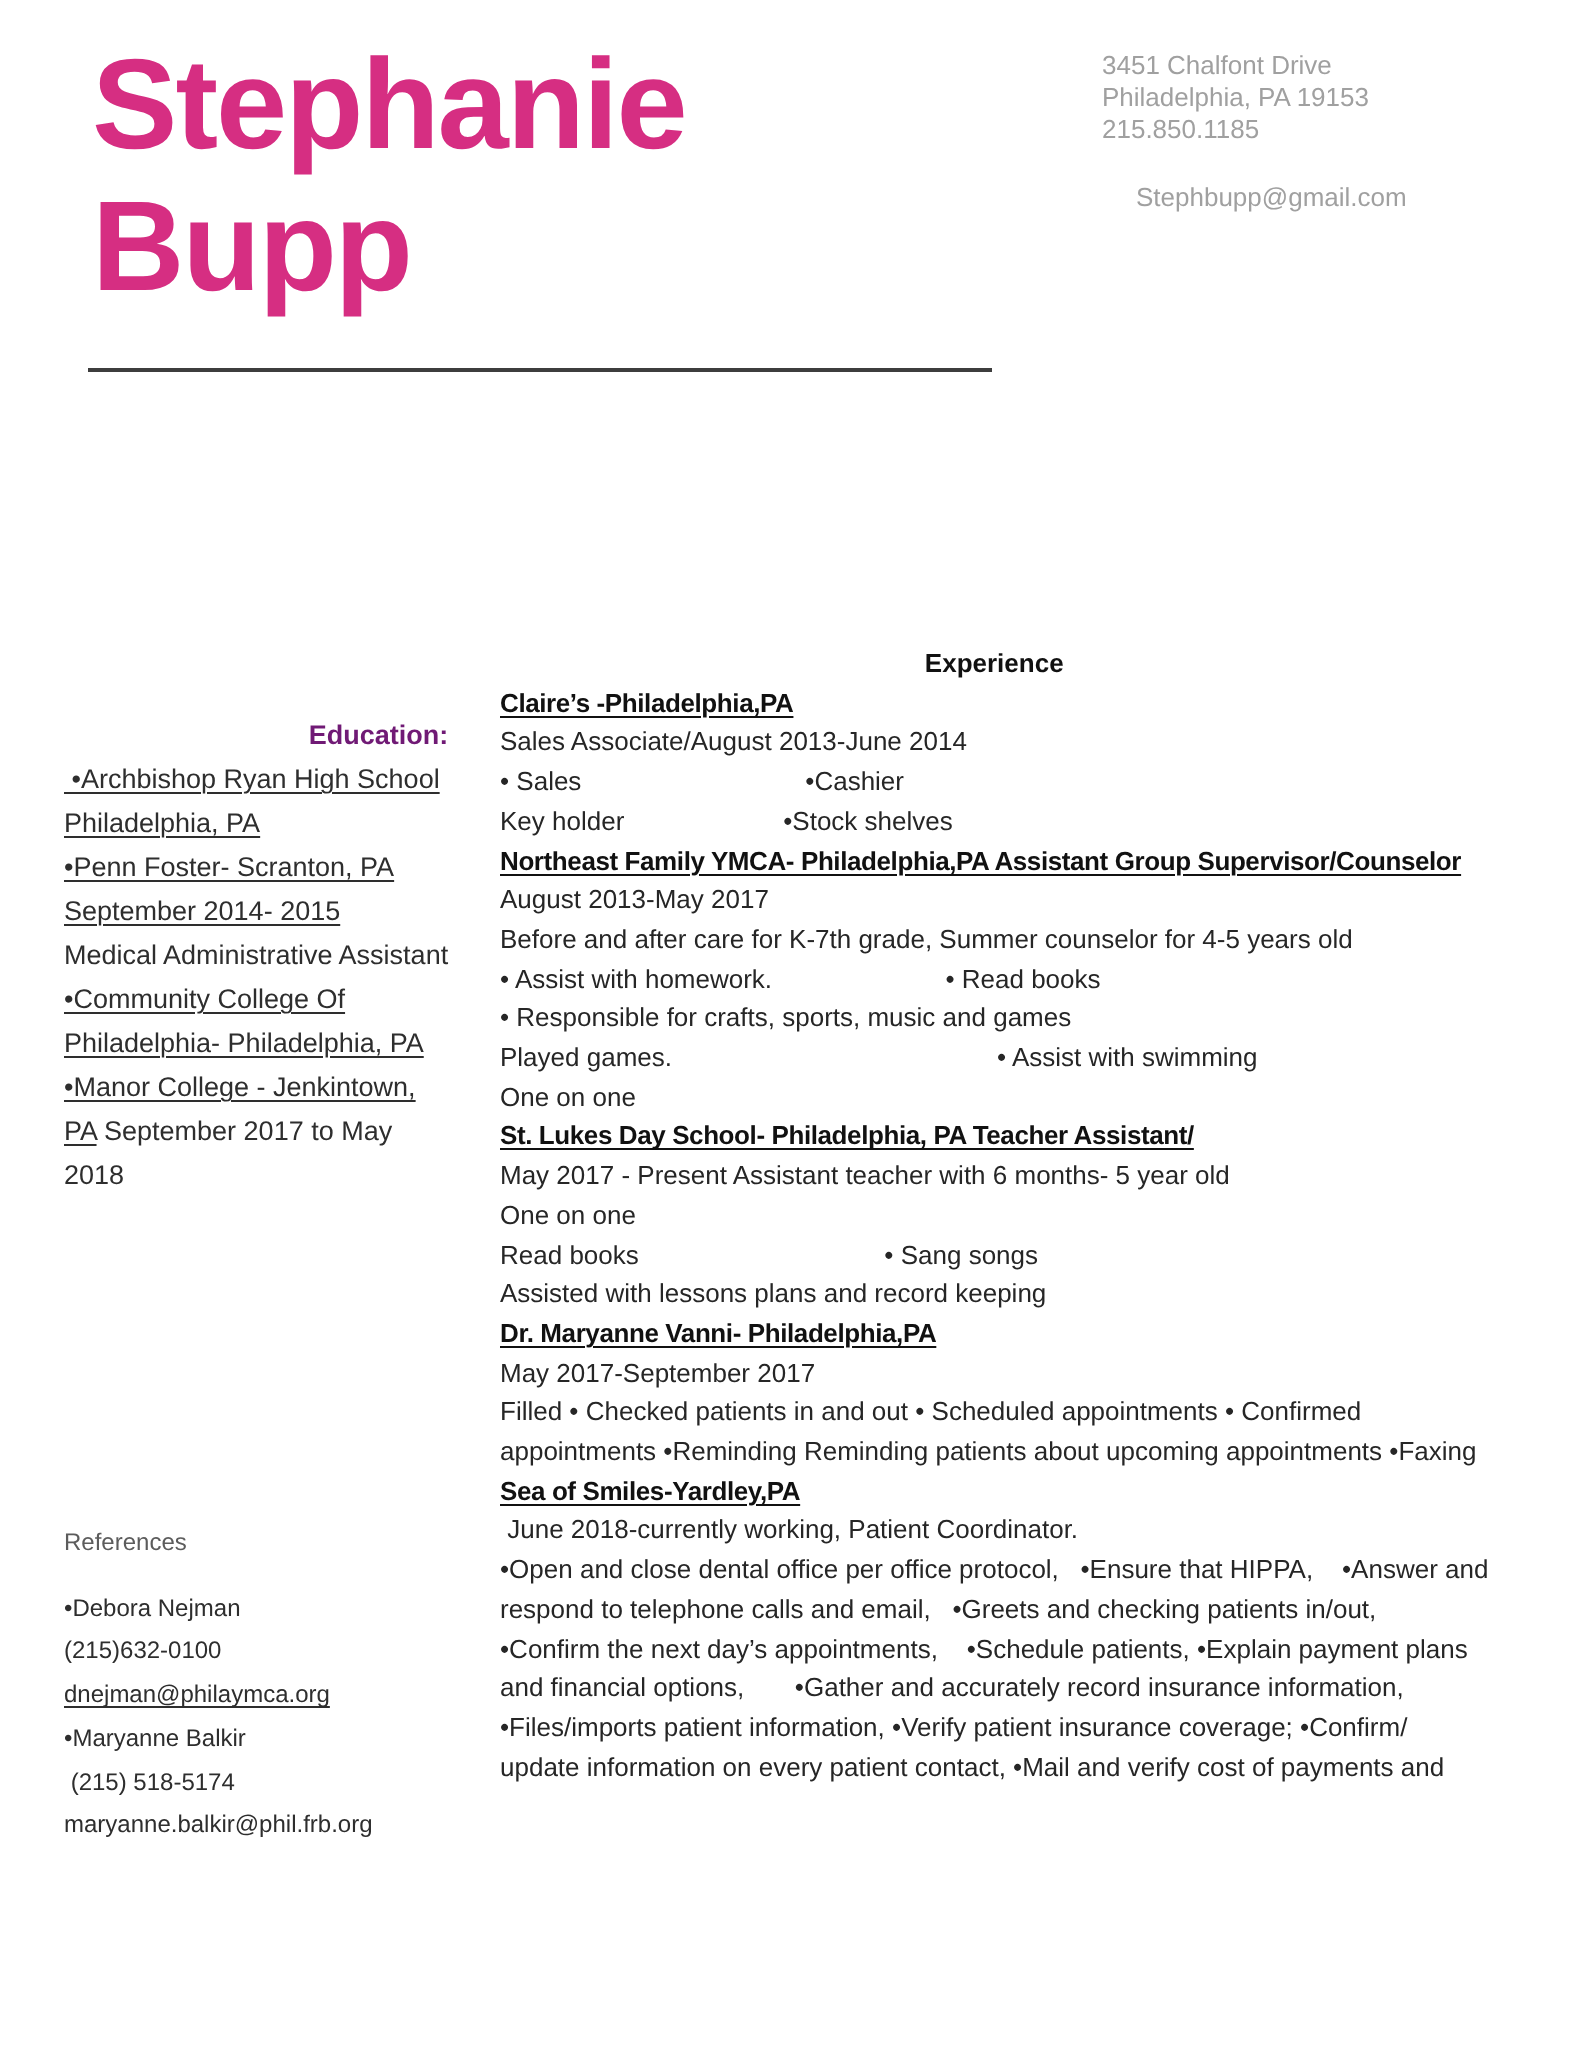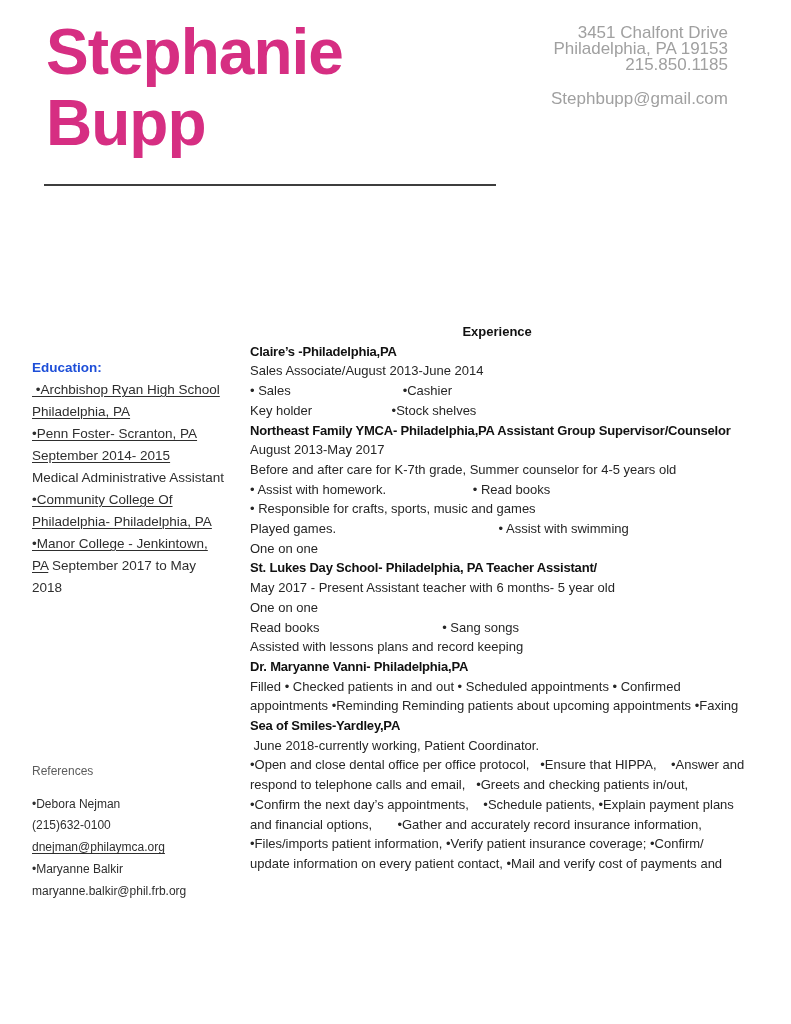--- a/index.html
+++ b/index.html
@@ -33,55 +33,55 @@
     width: 452px;
     height: 2px;
     background: #3d3d3d;
   }
 
   
   #contact {
     position: absolute;
     left: 551px;
     top: 25px;
-    font-size: 17px;
+    font-size: 13px;
     line-height: 16px;
     color: #a0a0a0;
-    text-align: right;
   }
   .contact-phone { }
-  .contact-email { margin-top: 18px; }
+  .contact-email { margin-top: 18px; margin-left: 17px; }
 
   
   #education {
     position: absolute;
     left: 32px;
     top: 357px;
     font-size: 13.5px;
     line-height: 22px;
     color: #2e2e2e;
   }
-  .edu-heading { font-weight: 700; color: #1d4ed8; }
+  .edu-heading { font-weight: 700; color: #701a75; text-align: right; }
   .edu-line { white-space: pre; }
 
   
   #experience {
     position: absolute;
     left: 250px;
     top: 322px;
     font-size: 13px;
     line-height: 19.7px;
     color: #262626;
   }
   .xline { white-space: pre; }
   .xheading { font-weight: 700; color: #111; text-align: center; }
   .xtitle {
     font-weight: 700;
     color: #111;
     letter-spacing: -0.2px;
+    text-decoration: underline;
     text-decoration-thickness: 1px;
     text-underline-offset: 2px;
   }
 
   
   #references {
     position: absolute;
     left: 32px;
     top: 761px;
     font-size: 12px;
@@ -152,20 +152,21 @@
         </div>
         <div>
           <div class="xline xtitle">St. Lukes Day School- Philadelphia, PA Teacher Assistant/</div>
           <div class="xline">May 2017 - Present Assistant teacher with 6 months- 5 year old</div>
           <div class="xline">One on one</div>
           <div class="xline">Read books                                  • Sang songs</div>
           <div class="xline">Assisted with lessons plans and record keeping</div>
         </div>
         <div>
           <div class="xline xtitle">Dr. Maryanne Vanni- Philadelphia,PA</div>
+          <div class="xline">May 2017-September 2017</div>
           <div class="xline">Filled • Checked patients in and out • Scheduled appointments • Confirmed</div>
           <div class="xline">appointments •Reminding Reminding patients about upcoming appointments •Faxing</div>
         </div>
         <div>
           <div class="xline xtitle">Sea of Smiles-Yardley,PA</div>
           <div class="xline"> June 2018-currently working, Patient Coordinator.</div>
           <div class="xline">•Open and close dental office per office protocol,   •Ensure that HIPPA,    •Answer and</div>
           <div class="xline">respond to telephone calls and email,   •Greets and checking patients in/out,</div>
           <div class="xline">•Confirm the next day’s appointments,    •Schedule patients, •Explain payment plans</div>
           <div class="xline">and financial options,       •Gather and accurately record insurance information,</div>
@@ -178,18 +179,19 @@
   <div id="references">
     <div class="ref-heading">References</div>
     <div id="ref-entries">
         <div>
           <div class="ref-line">•Debora Nejman</div>
           <div class="ref-line">(215)632-0100</div>
           <div class="ref-line u">dnejman@philaymca.org</div>
         </div>
         <div>
           <div class="ref-line">•Maryanne Balkir</div>
+          <div class="ref-line"> (215) 518-5174</div>
           <div class="ref-line">maryanne.balkir@phil.frb.org</div>
         </div>
       </div>
   </div>
 
 </div>
 
 </body></html>

